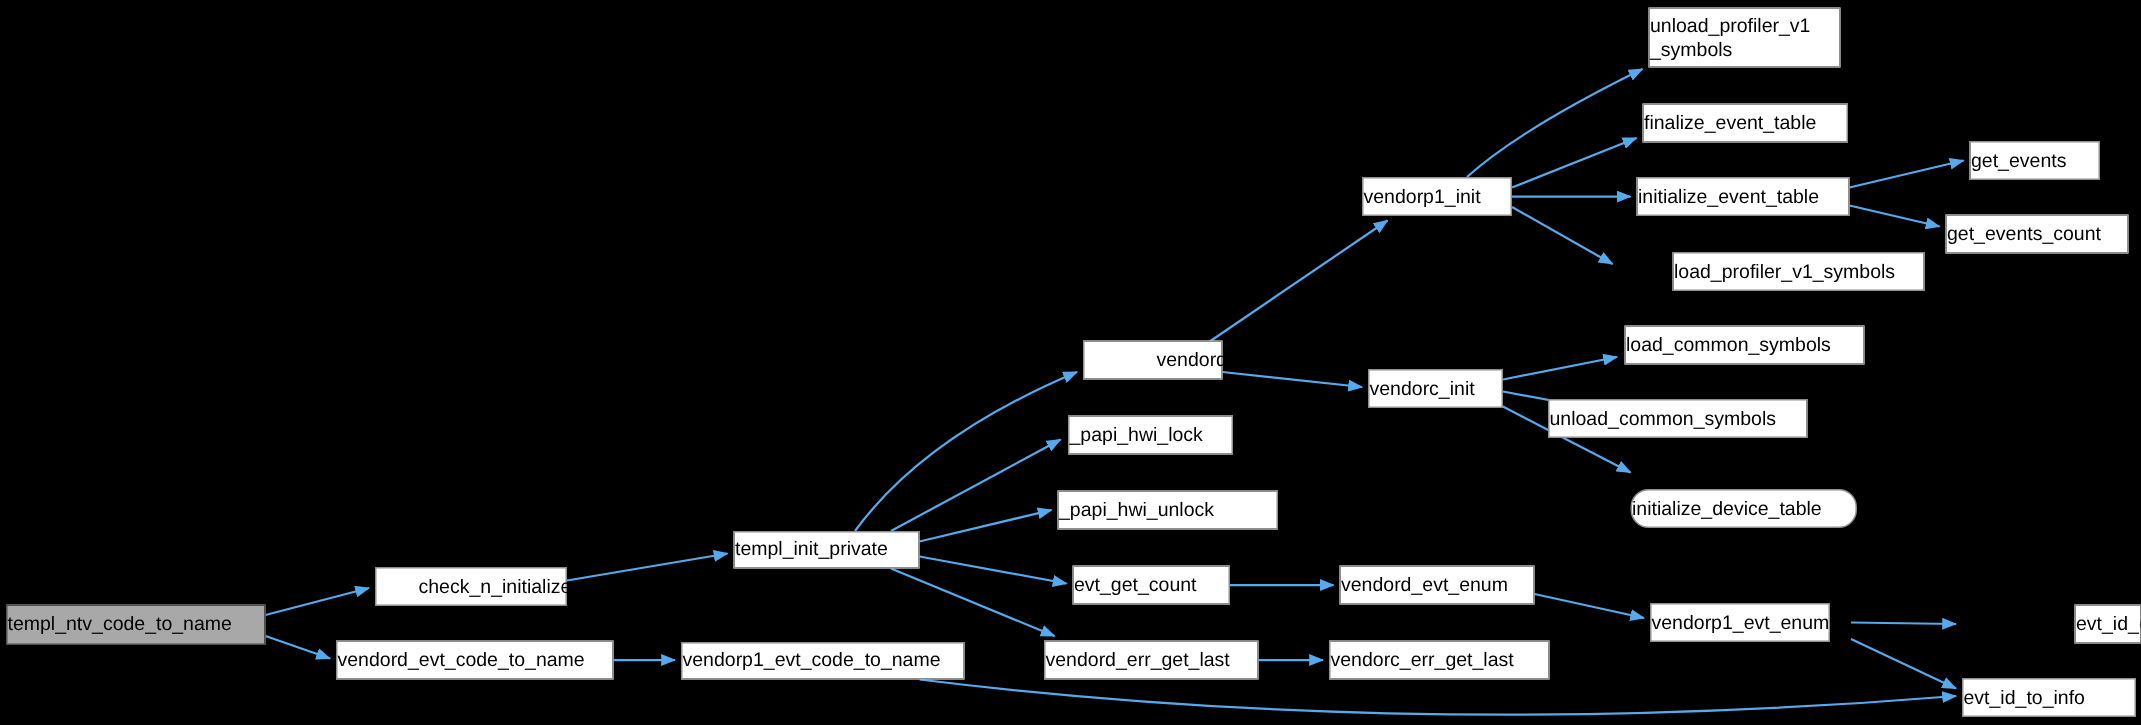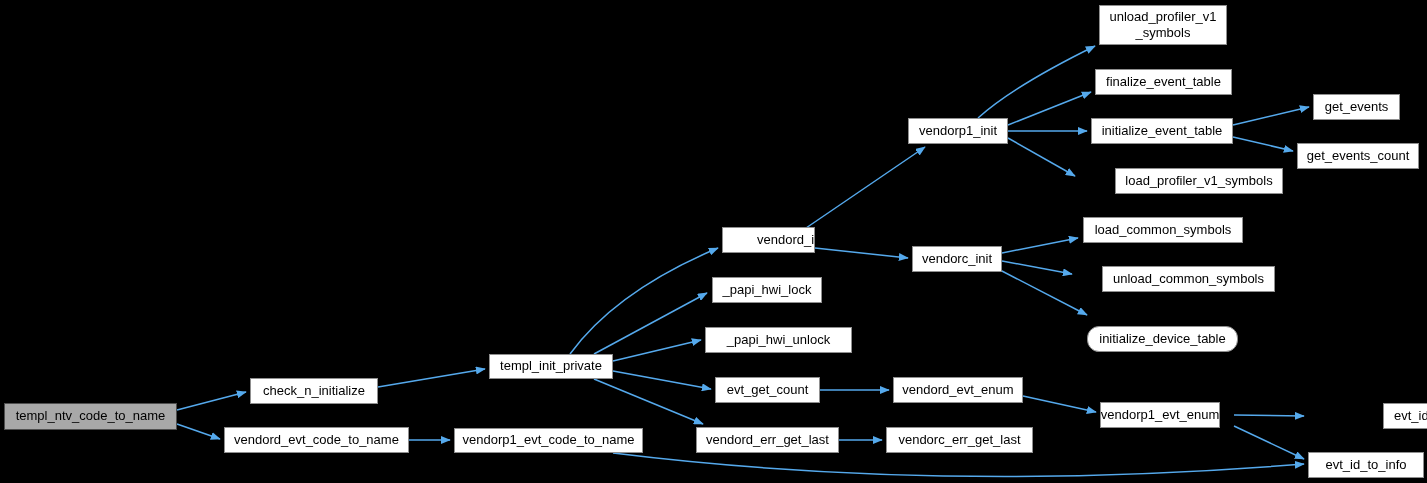--- a/index.html
+++ b/index.html
@@ -37,21 +37,21 @@
   #arrowhead-shape { fill: var(--edge); }
   .node {
     position: absolute;
     background: var(--node-fill);
     border: 1.5px solid var(--node-border);
     color: var(--node-text);
     font-size: 13px;
     line-height: 1.25;
     display: flex;
     flex-direction: column;
-    align-items: center;
+    align-items: flex-start;
     justify-content: center;
     text-align: center;
     white-space: nowrap;
     cursor: pointer;
   }
   .node.highlight {
     background: var(--hl-fill);
     border-color: var(--hl-border);
     cursor: default;
   }
@@ -92,21 +92,21 @@
         <path d="M839,440 L882,440" class="edge" marker-end="url(#arrow)"></path>
         <path d="M1023,396 L1096,412" class="edge" marker-end="url(#arrow)"></path>
         <path d="M1234,415 L1304,416" class="edge" marker-end="url(#arrow)"></path>
         <path d="M1234,426 L1304,459" class="edge" marker-end="url(#arrow)"></path>
       </g>
   </svg>
   <div id="nodes">
       <div class="node highlight" style="left: 4px; top: 403px; width: 173px; height: 27px;">
         <div>templ_ntv_code_to_name</div>
       </div>
-      <div class="node" style="left: 250px; top: 378px; width: 128px; height: 26px;">
+      <div class="node" style="left: 250px; top: 378px; width: 128px; height: 26px; padding-left: 28px;">
         <div>check_n_initialize</div>
       </div>
       <div class="node" style="left: 224px; top: 427px; width: 185px; height: 26px;">
         <div>vendord_evt_code_to_name</div>
       </div>
       <div class="node" style="left: 489px; top: 354px; width: 124px; height: 25px;">
         <div>templ_init_private</div>
       </div>
       <div class="node" style="left: 454px; top: 428px; width: 189px; height: 25px;">
         <div>vendorp1_evt_code_to_name</div>
@@ -141,21 +141,21 @@
       </div>
       <div class="node" style="left: 1091px; top: 118px; width: 142px; height: 26px;">
         <div>initialize_event_table</div>
       </div>
       <div class="node" style="left: 1079px; top: 168px; width: 168px; height: 26px; margin-left: 36px;">
         <div>load_profiler_v1_symbols</div>
       </div>
       <div class="node" style="left: 1083px; top: 217px; width: 160px; height: 26px;">
         <div>load_common_symbols</div>
       </div>
-      <div class="node" style="left: 1102px; top: 266px; width: 173px; height: 26px;">
+      <div class="node" style="left: 1032px; top: 266px; width: 173px; height: 26px;">
         <div>unload_common_symbols</div>
       </div>
       <div class="node" style="left: 1087px; top: 326px; width: 151px; height: 26px; border-radius: 12px;">
         <div>initialize_device_table</div>
       </div>
       <div class="node" style="left: 1313px; top: 94px; width: 87px; height: 26px;">
         <div>get_events</div>
       </div>
       <div class="node" style="left: 1297px; top: 143px; width: 122px; height: 26px;">
         <div>get_events_count</div>

